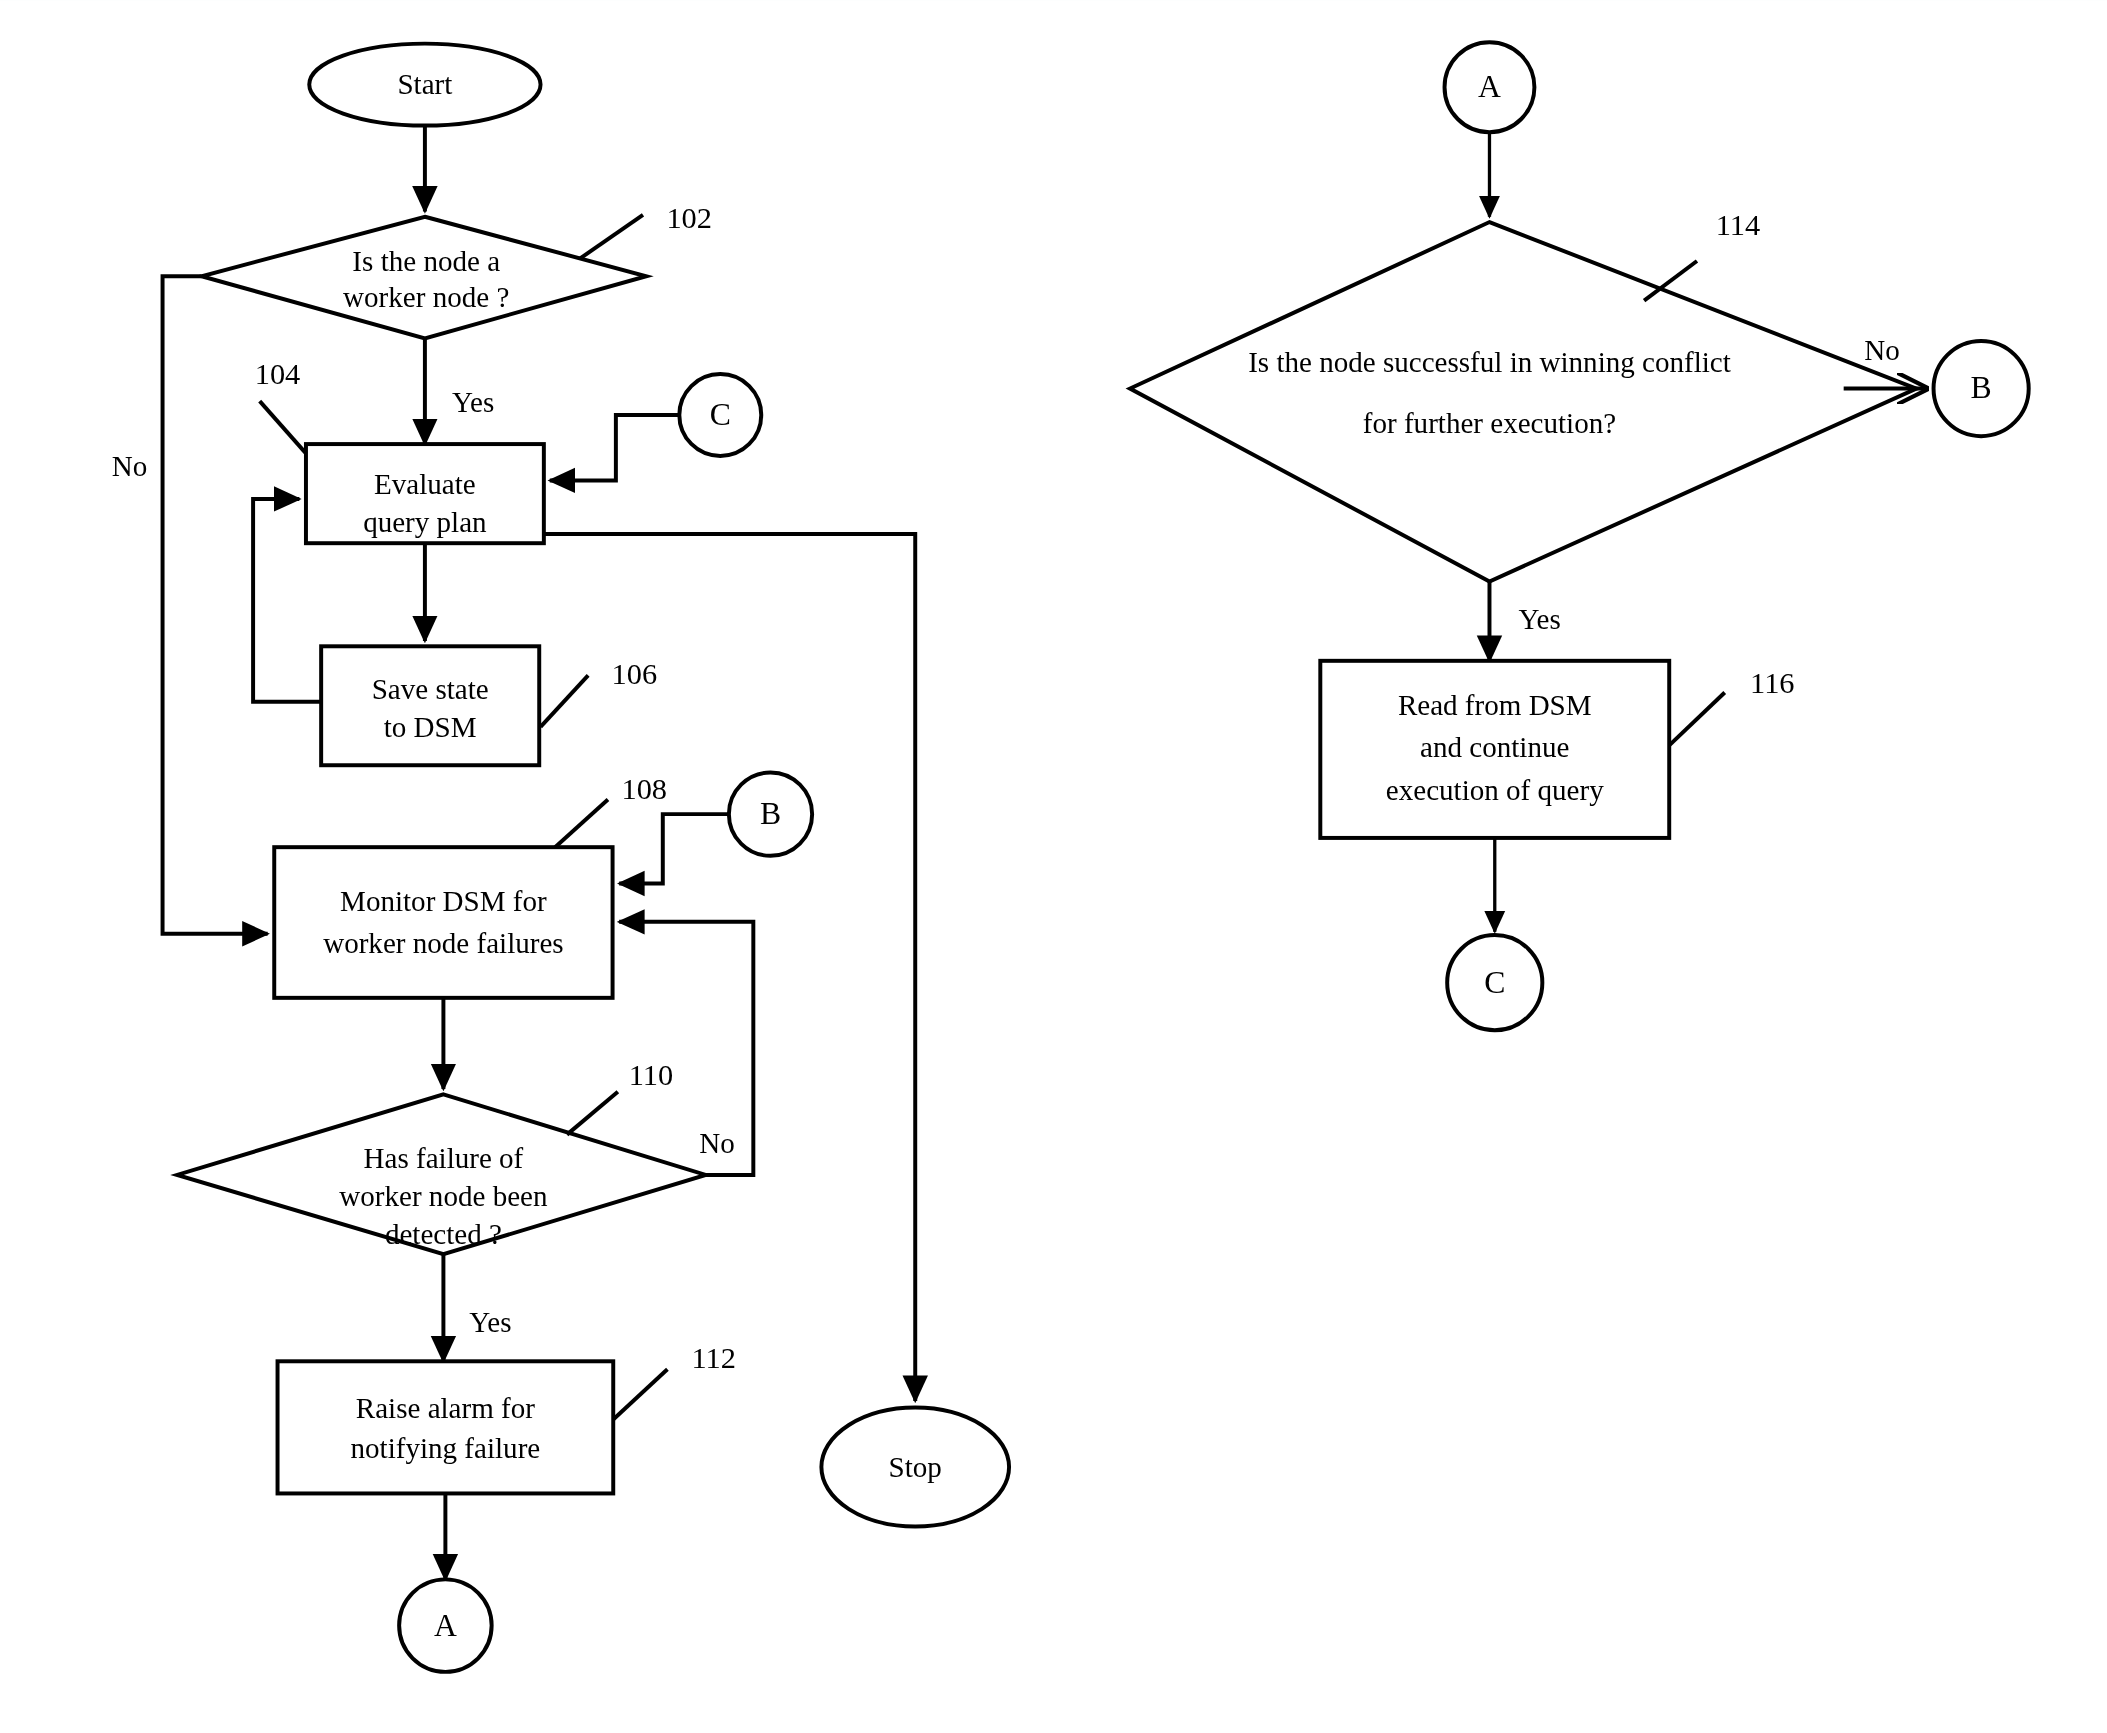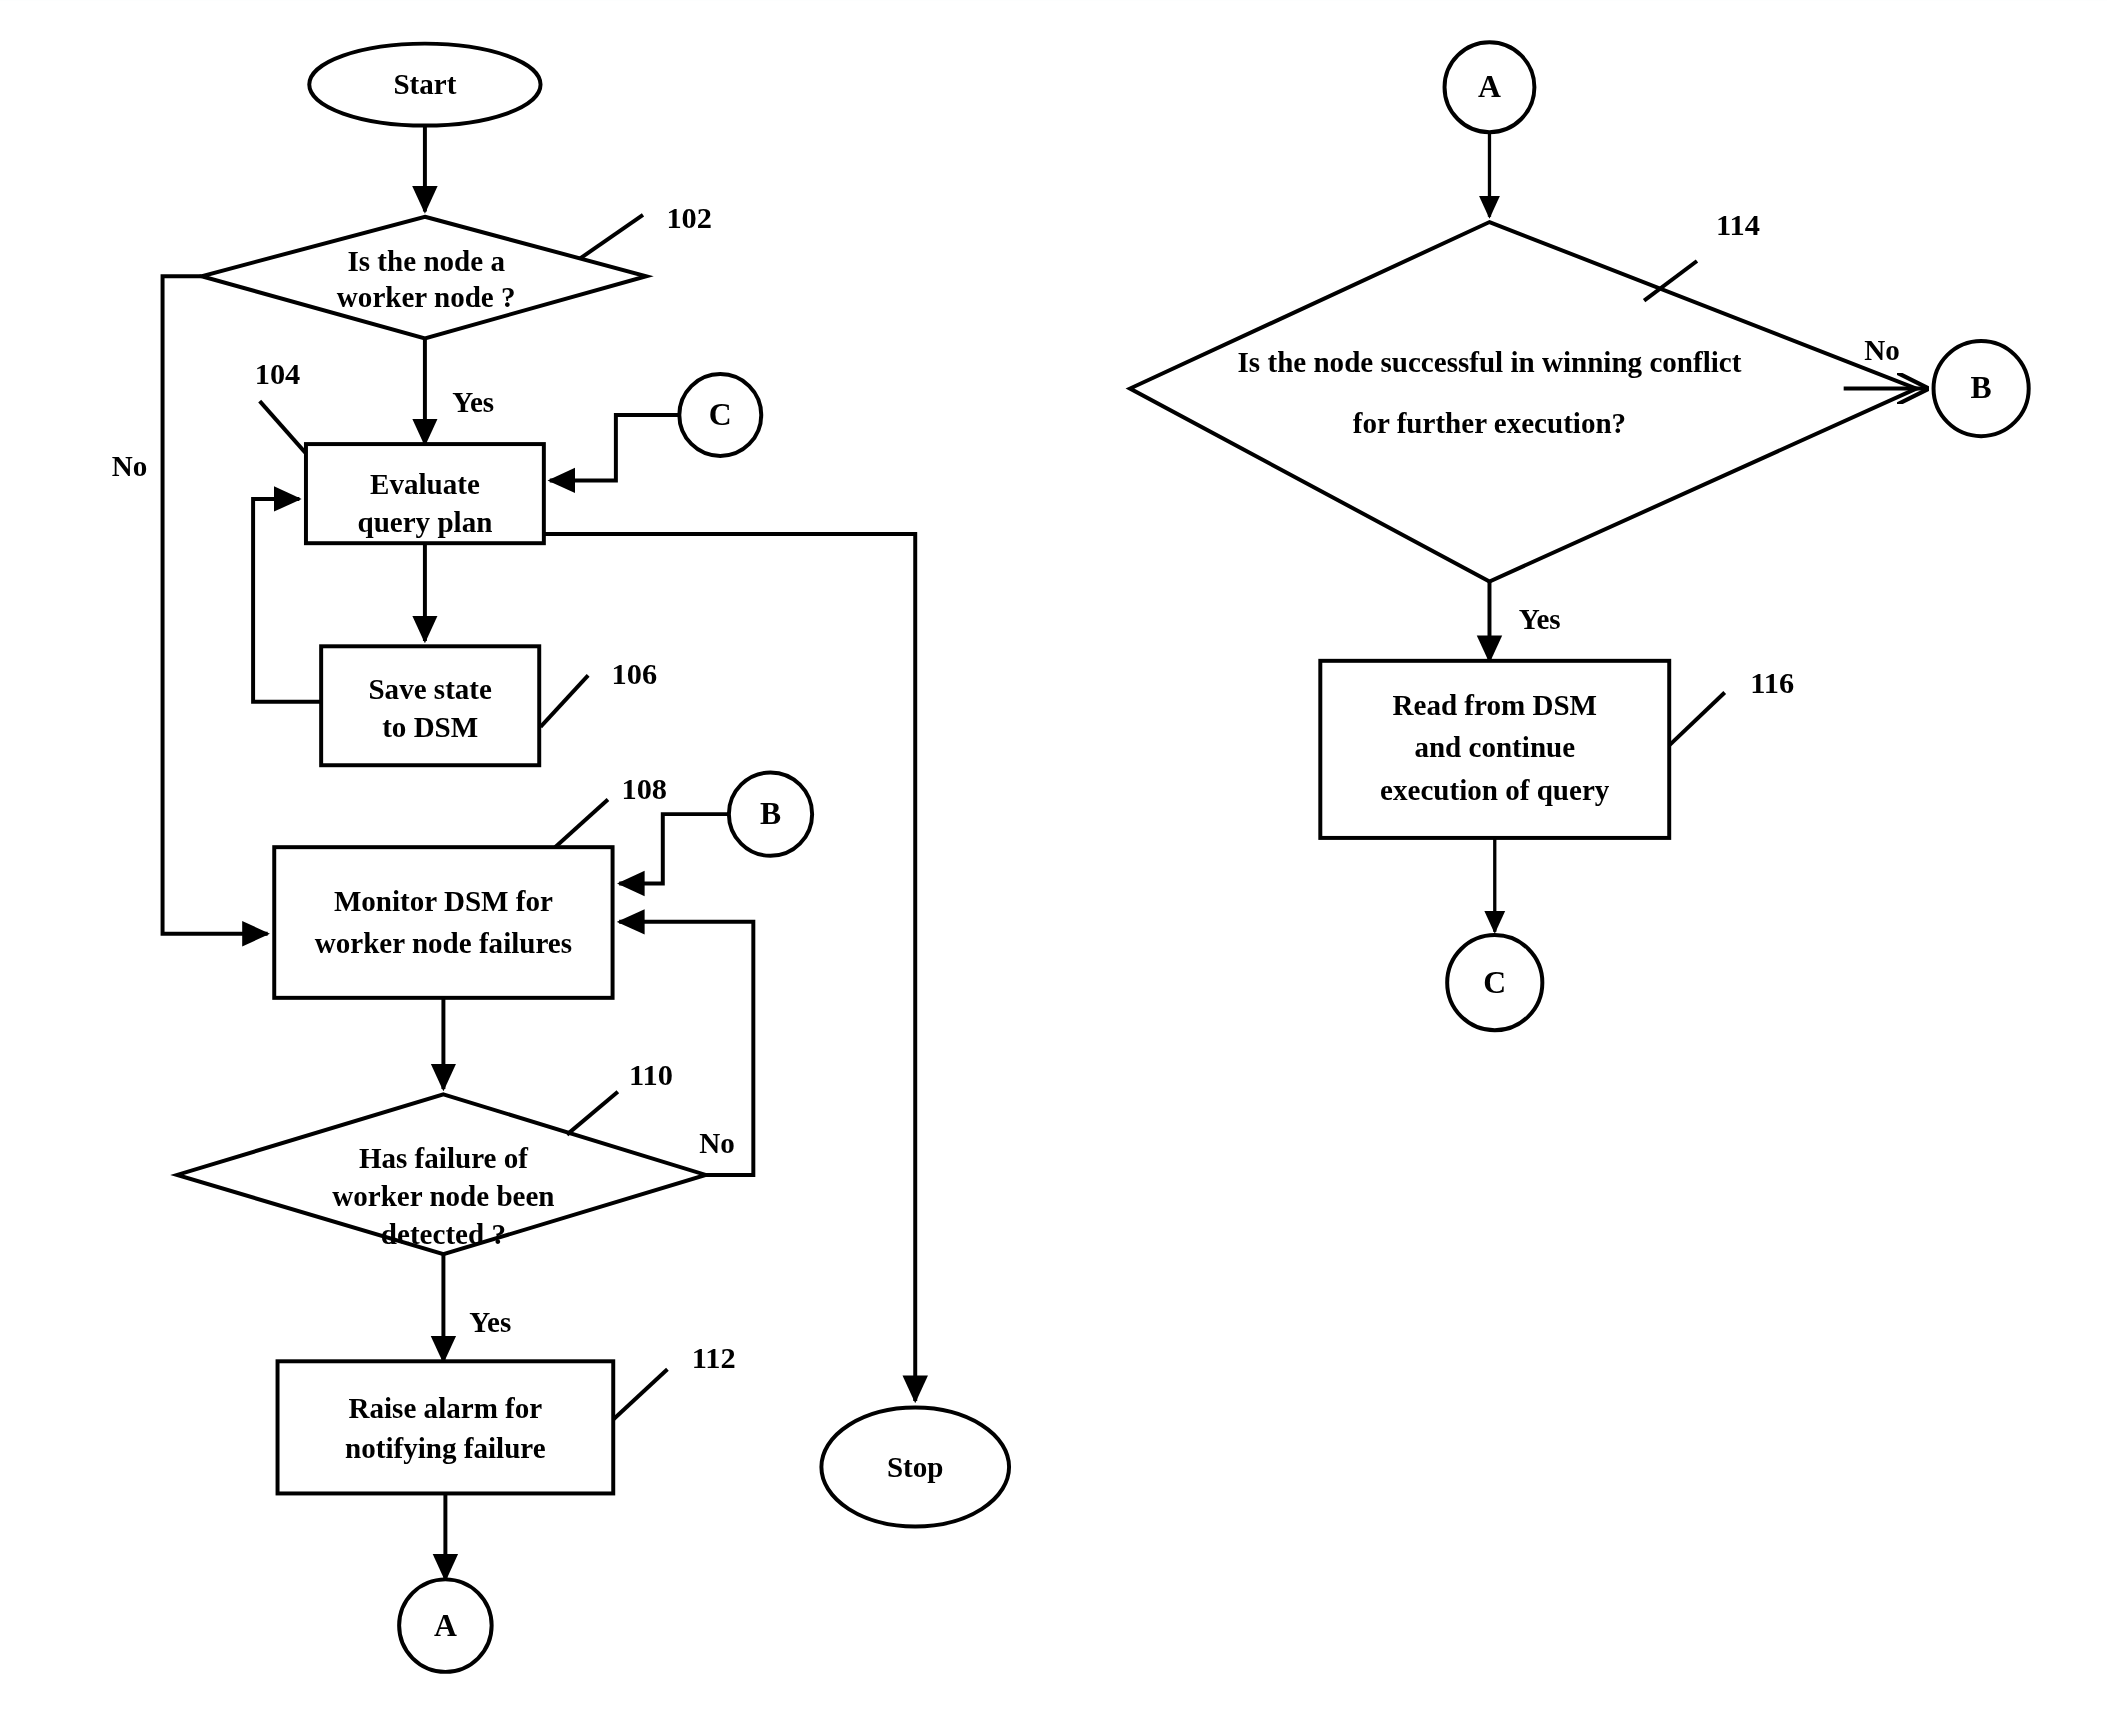--- a/index.html
+++ b/index.html
@@ -12,21 +12,20 @@
     width: 2108px;
     height: 1734px;
     overflow: hidden;
     font-family: "Liberation Serif", "DejaVu Serif", serif;
   }
   #flowchart-root {
     position: relative;
     width: 2108px;
     height: 1220px;
     background: #0f766e;
-    font-weight: bold;
   }
   svg#diagram {
     display: block;
     width: 2108px;
     height: 1734px;
   }
   .shape {
     fill: #ffffff;
     stroke: #000000;
     stroke-width: 6;

